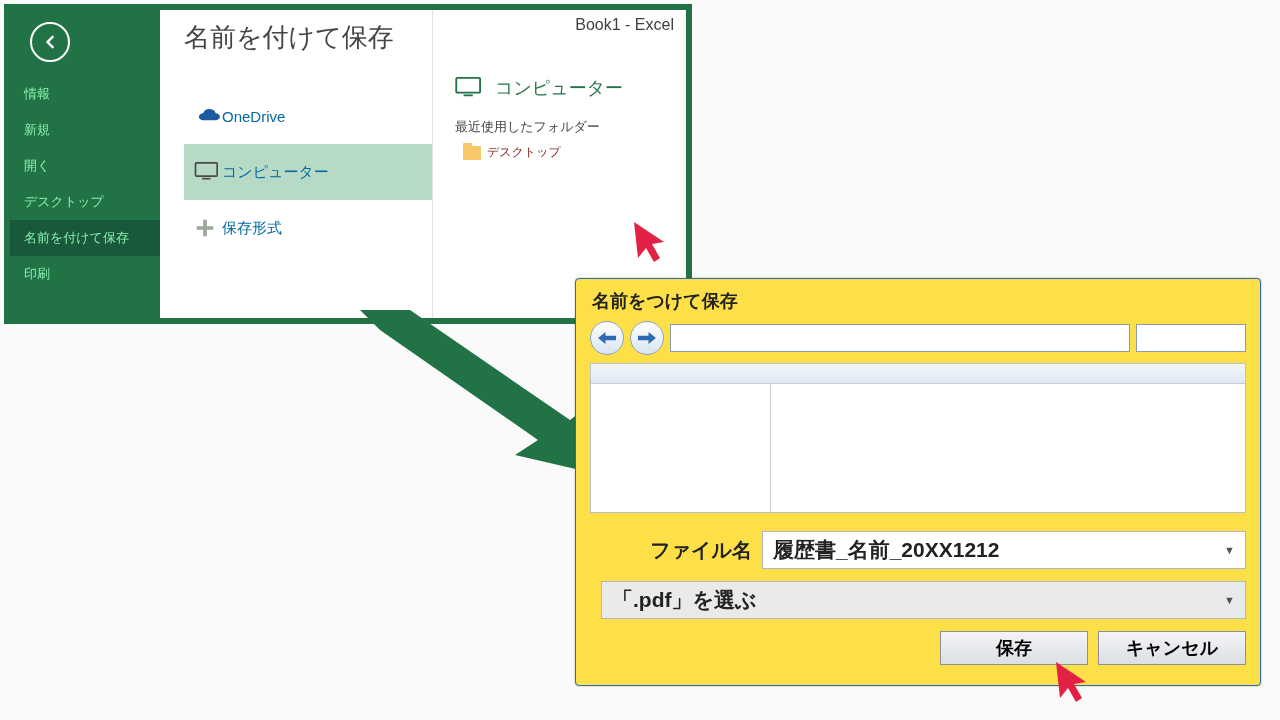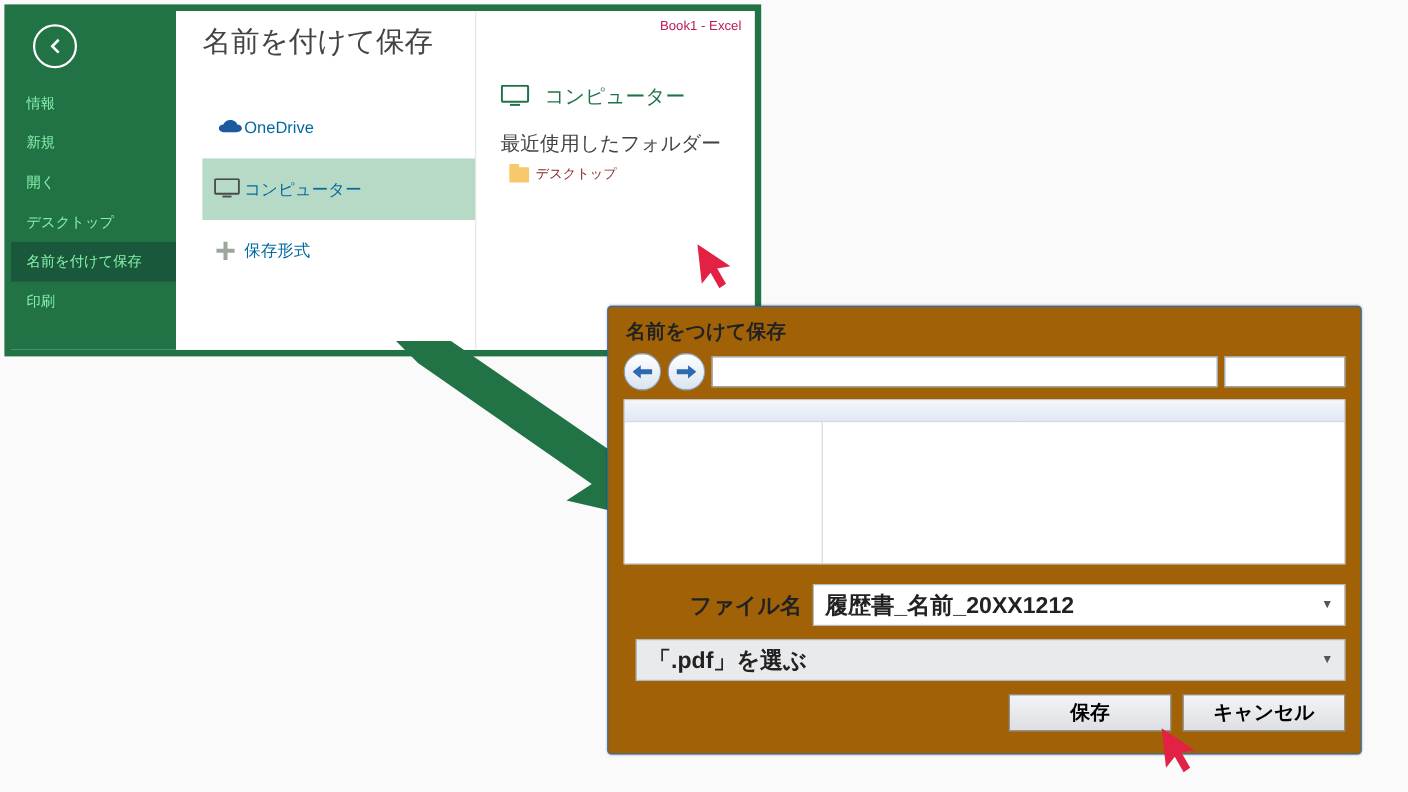--- a/index.html
+++ b/index.html
@@ -55,22 +55,22 @@
 
   .main {
     flex: 1;
     position: relative;
     display: flex;
   }
   .title-small {
     position: absolute;
     top: 6px;
     right: 12px;
-    color: #be185d;
-    font-size: 12px;
+    color: #404040;
+    font-size: 16px;
   }
   .col-left, .col-right { padding-top: 54px; }
   .col-left { width: 272px; padding-left: 24px; }
   .col-right {
     flex: 1;
     border-left: 1px solid #e3e3e3;
     padding-left: 22px;
   }
   .page-title {
     position: absolute;
@@ -95,21 +95,21 @@
   .comp-heading {
     display: flex;
     align-items: center;
     gap: 10px;
     color: #217346;
     font-size: 18px;
     margin-top: 12px;
     margin-bottom: 18px;
   }
   .recent-h {
-    font-size: 18px;
+    font-size: 13px;
     color: #444;
     margin-bottom: 6px;
   }
   .recent-item {
     display: flex;
     align-items: center;
     gap: 6px;
     font-size: 12px;
     color: #7f1d1d;
     cursor: pointer;
@@ -147,25 +147,25 @@
     width: 36px; height: 44px;
     pointer-events: none;
   }
   .cursor svg { width: 100%; height: 100%; }
   .cursor1 { left: 632px; top: 220px; }
   .cursor2 { left: 1054px; top: 660px; }
 
   
   .dialog {
     position: absolute;
-    left: 552px;
+    left: 575px;
     top: 278px;
     width: 686px;
     height: 408px;
-    background: #a16207;
+    background: #fde047;
     border: 1px solid #2e6ab1;
     border-radius: 4px;
     box-shadow: 0 0 2px rgba(0,0,0,0.3);
     padding: 8px 14px 12px;
   }
   .dlg-title {
     font-size: 18px;
     font-weight: 700;
     color: #222;
     padding: 2px 2px 8px 2px;

